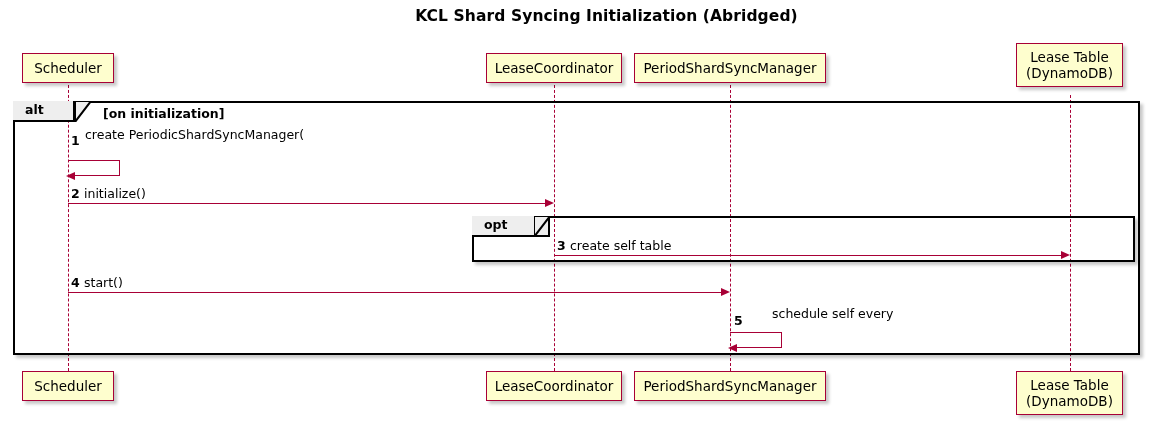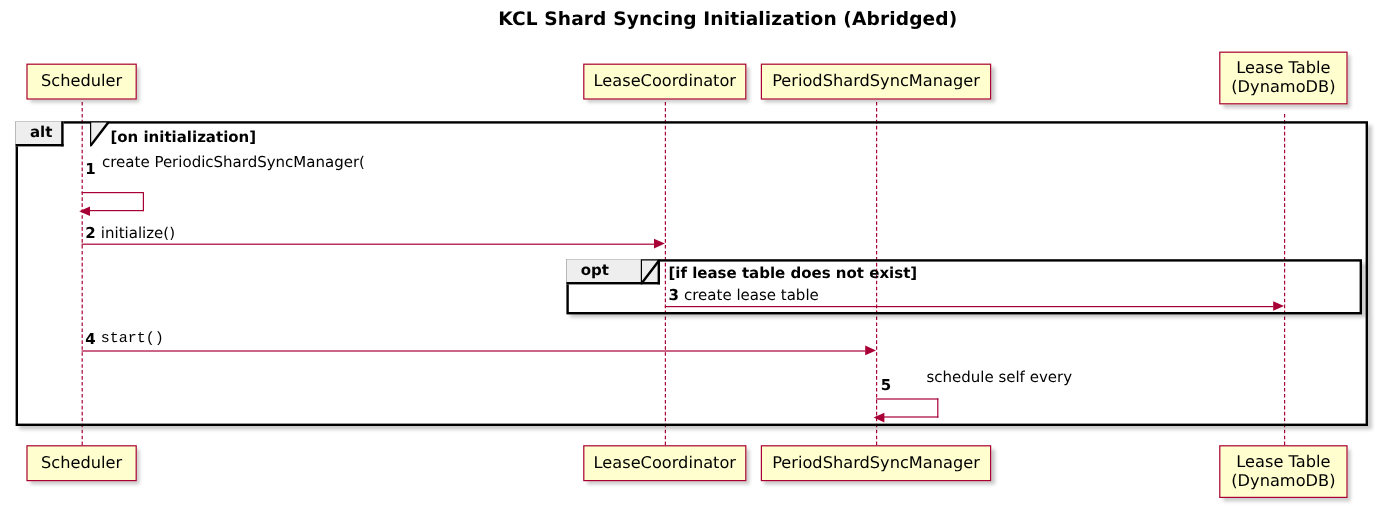--- a/index.html
+++ b/index.html
@@ -152,51 +152,50 @@
   <div class="participant" style="left:634px; top:53px; width:192px; height:30px;">
     <span>PeriodShardSyncManager</span>
   </div>
 
   <div class="participant" style="left:1016px; top:43px; width:107px; height:44px;">
     <span>Lease Table</span>
     <span>(DynamoDB)</span>
   </div>
 
   <div class="frame" style="left:13px; top:101px; width:1127px; height:254px;"></div>
-  <div class="frame-label" style="left:13px; top:101px; width:40px; height:21px;">alt</div>
+  <div class="frame-label" style="left:13px; top:101px; width:62px; height:21px;">alt</div>
 
   <svg style="position:absolute; left:75px; top:101px;" width="16" height="21">
     <polygon points="0,0 16,0 0,21" fill="#EEEEEE" stroke="#000000" stroke-width="2"></polygon>
   </svg>
-  <div class="frame-cond" style="left:92px; top:106px;">[on initialization]</div>
+  <div class="frame-cond" style="left:103px; top:106px;">[on initialization]</div>
 
   <div class="msg-num" style="left:71px; top:133px;">1</div>
   <div class="msg-text" style="left:85px; top:127px;">create PeriodicShardSyncManager(</div>
   <div class="self-loop" style="left:68px; top:160px; width:52px; height:16px;"></div>
   <div class="arrow-left" style="left:66px; top:171.5px;"></div>
 
   <div class="msg-num" style="left:71px; top:186px;">2</div>
   <div class="msg-text" style="left:84px; top:186px;">initialize()</div>
   <div class="msg-line" style="left:68px; top:203px; width:477px;"></div>
   <div class="arrow-right" style="left:545px; top:198.5px;"></div>
 
   <div class="frame" style="left:472px; top:216px; width:663px; height:46px;"></div>
   <div class="frame-label" style="left:472px; top:216px; width:78px; height:21px;">opt</div>
   <svg style="position:absolute; left:534px; top:216px;" width="16" height="21">
     <polygon points="0,0 16,0 0,21" fill="#EEEEEE" stroke="#000000" stroke-width="2"></polygon>
   </svg>
-  <div class="frame-cond" style="left:557px; top:220px;">[if lease table does not exist]</div>
 
   <div class="msg-num" style="left:557px; top:238px;">3</div>
-  <div class="msg-text" style="left:570px; top:238px;">create lease table</div>
+  <div class="msg-text" style="left:570px; top:238px;">create self table</div>
   <div class="msg-line" style="left:554px; top:255px; width:507px;"></div>
   <div class="arrow-right" style="left:1061px; top:250.5px;"></div>
 
   <div class="msg-num" style="left:71px; top:275px;">4</div>
-  <div class="msg-text" style="left:84px; top:275px;font-family:Liberation Mono, monospace;">start()</div>
+  <div class="msg-text" style="left:84px; top:275px;">start()</div>
   <div class="msg-line" style="left:68px; top:292px; width:653px;"></div>
   <div class="arrow-right" style="left:721px; top:287.5px;"></div>
 
   <div class="msg-num" style="left:734px; top:313px;">5</div>
   <div class="msg-text" style="left:749px; top:306px;margin-left:23px;">schedule self every</div>
   <div class="self-loop" style="left:730px; top:332px; width:52px; height:16px;"></div>
   <div class="arrow-left" style="left:728px; top:343.5px;"></div>
 
   <div class="participant" style="left:22px; top:371px; width:92px; height:30px;">
     <span>Scheduler</span>

